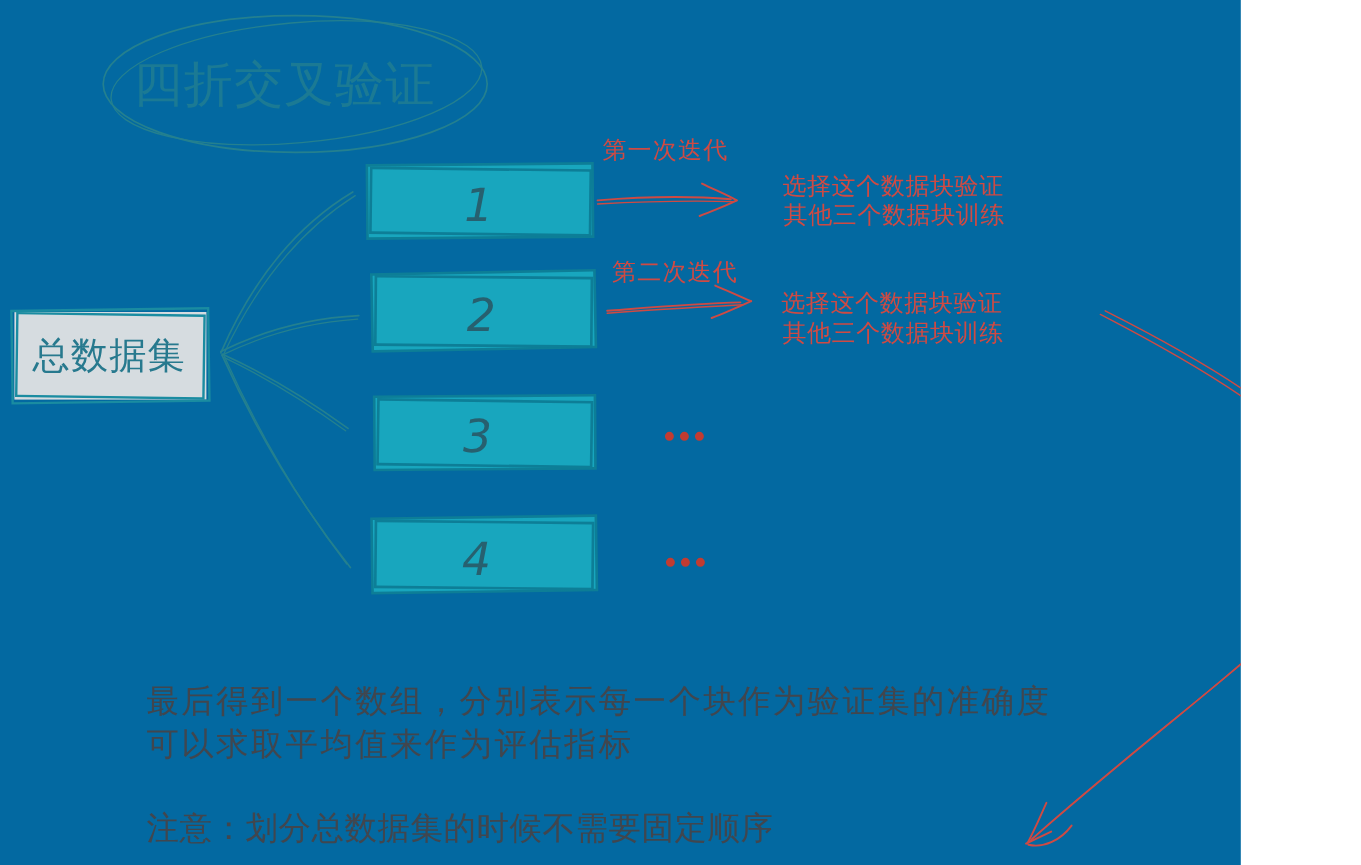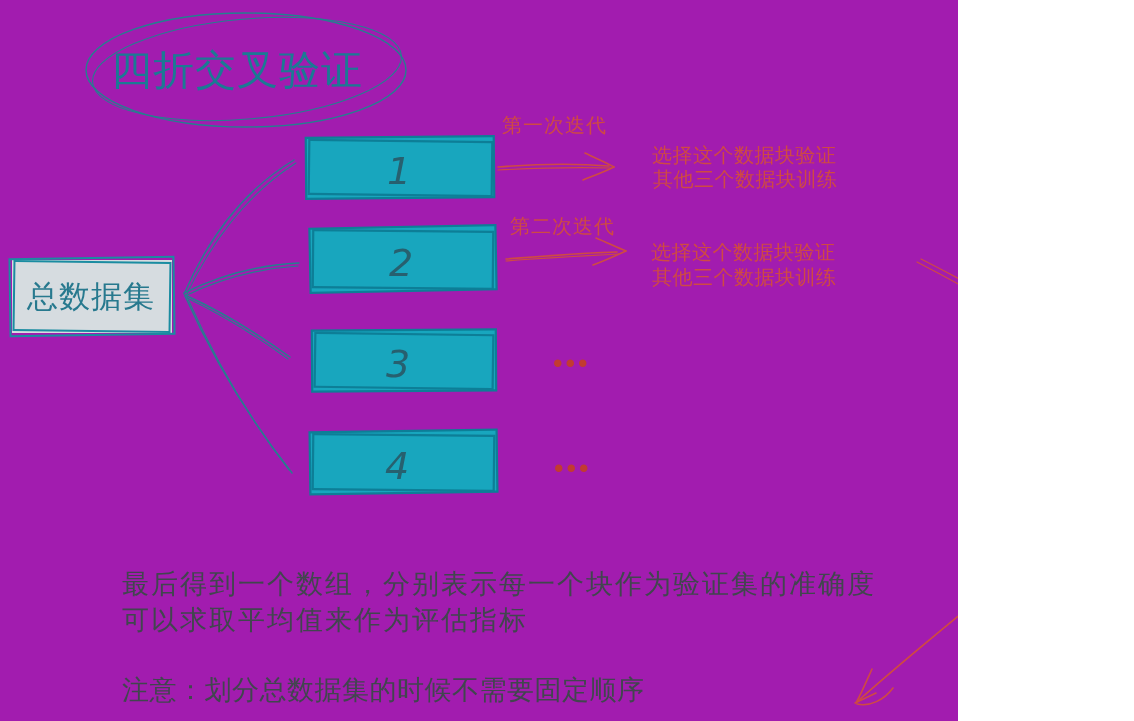--- a/index.html
+++ b/index.html
@@ -1,16 +1,16 @@
 <!DOCTYPE html>
 <html><head>
 <meta charset="utf-8">
 <style>
   html,body{margin:0;padding:0;background:#ffffff;}
-  .stage{position:relative;width:958px;height:721px;background:#a21caf;overflow:hidden;
+  .stage{position:relative;width:1034px;height:721px;background:#0369a1;overflow:hidden;
          font-family:"Liberation Serif",serif;}
   svg{display:block;}
   
   .teal-line{fill:none;stroke:#24808f;stroke-width:1.4;stroke-linecap:round;}
   .teal-line.thin{stroke-width:1.1;}
   .fold-fill{fill:#18a6be;}
   .fold-border{fill:none;stroke:#0d7e97;stroke-width:2.2;stroke-linecap:round;}
   .dataset-fill{fill:#d6dce0;}
   .dataset-border{fill:none;stroke:#1a8ca1;stroke-width:2;stroke-linecap:round;}
   

